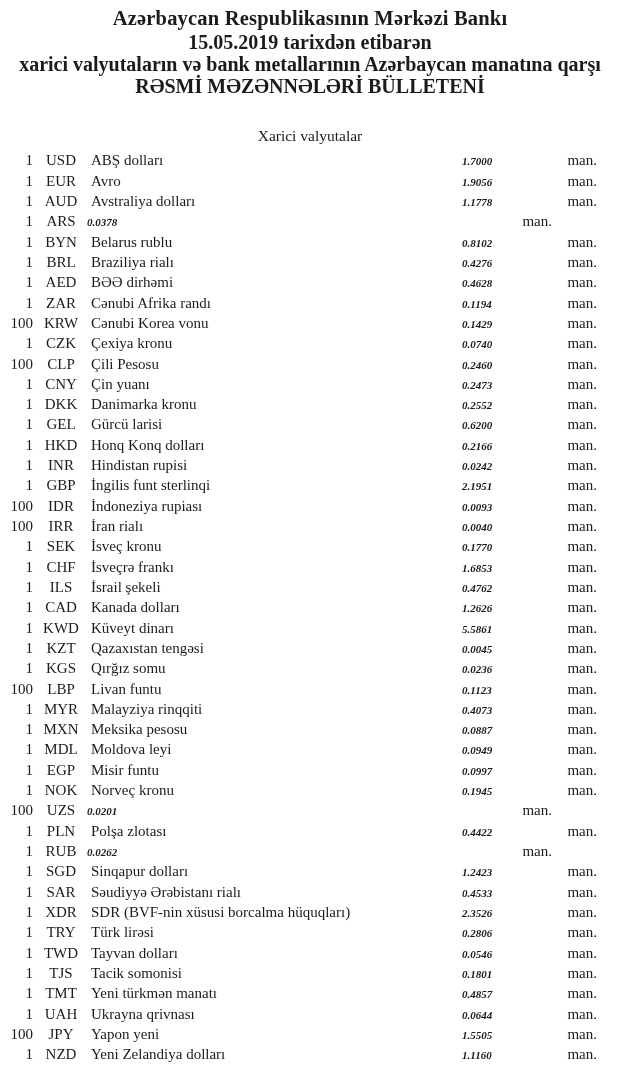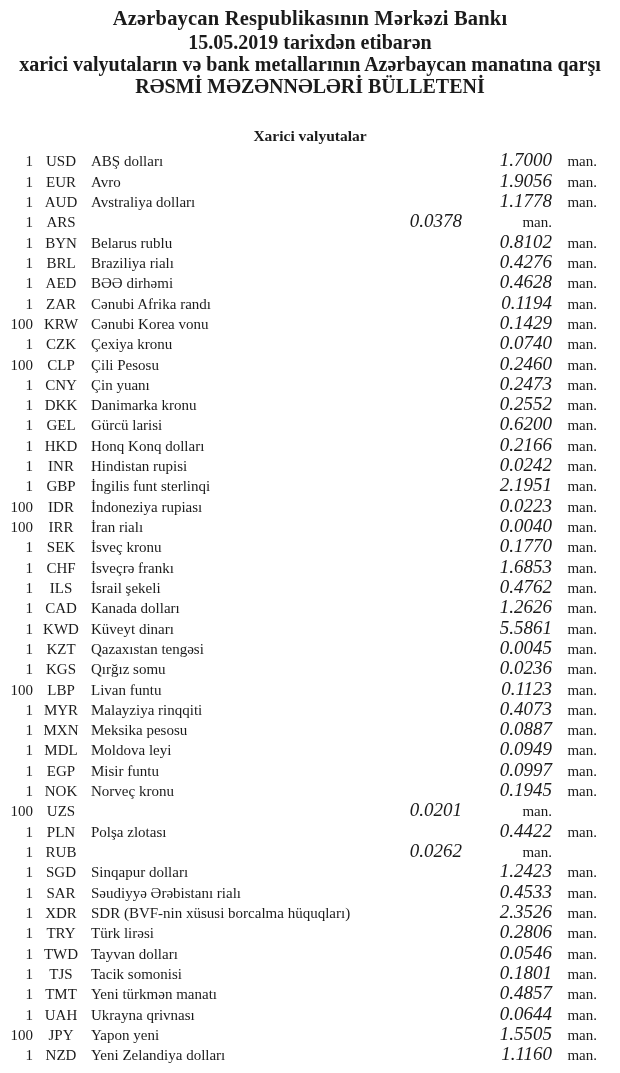--- a/index.html
+++ b/index.html
@@ -36,21 +36,21 @@
     line-height: 21.8px;
     font-weight: bold;
   }
   .section-title {
     margin: 0;
     margin-top: 29px;
     margin-bottom: 4px;
     text-align: center;
     font-size: 15.5px;
     line-height: 20px;
-    font-weight: bold;
+    font-weight: normal;
   }
   .table {
     box-sizing: border-box;
     width: 620px;
     padding-left: 8px;
     padding-right: 23px;
   }
   .row {
     display: grid;
     grid-template-columns: 27px 52px 1fr 90px 45px;
@@ -66,24 +66,23 @@
   }
   .cell-code {
     text-align: center;
   }
   .cell-name {
     text-align: left;
     padding-left: 4px;
     overflow: hidden;
   }
   .cell-rate {
-    text-align: right;
-    font-weight: normal;
+    font-weight: bold;
     font-style: italic;
-    font-size: 19px;
+    font-size: 11px;
   }
   .cell-unit {
     text-align: right;
   }
 </style>
 </head>
 <body>
 
 <div class="page">
 
@@ -229,21 +228,21 @@
     <span class="cell-code">GBP</span>
     <span class="cell-name">İngilis funt sterlinqi</span>
     <span class="cell-rate">2.1951</span>
     <span class="cell-unit">man.</span>
   </div>
 
   <div class="row">
     <span class="cell-qty">100</span>
     <span class="cell-code">IDR</span>
     <span class="cell-name">İndoneziya rupiası</span>
-    <span class="cell-rate">0.0223</span>
+    <span class="cell-rate">0.0093</span>
     <span class="cell-unit">man.</span>
   </div>
 
   <div class="row">
     <span class="cell-qty">100</span>
     <span class="cell-code">IRR</span>
     <span class="cell-name">İran rialı</span>
     <span class="cell-rate">0.0040</span>
     <span class="cell-unit">man.</span>
   </div>

